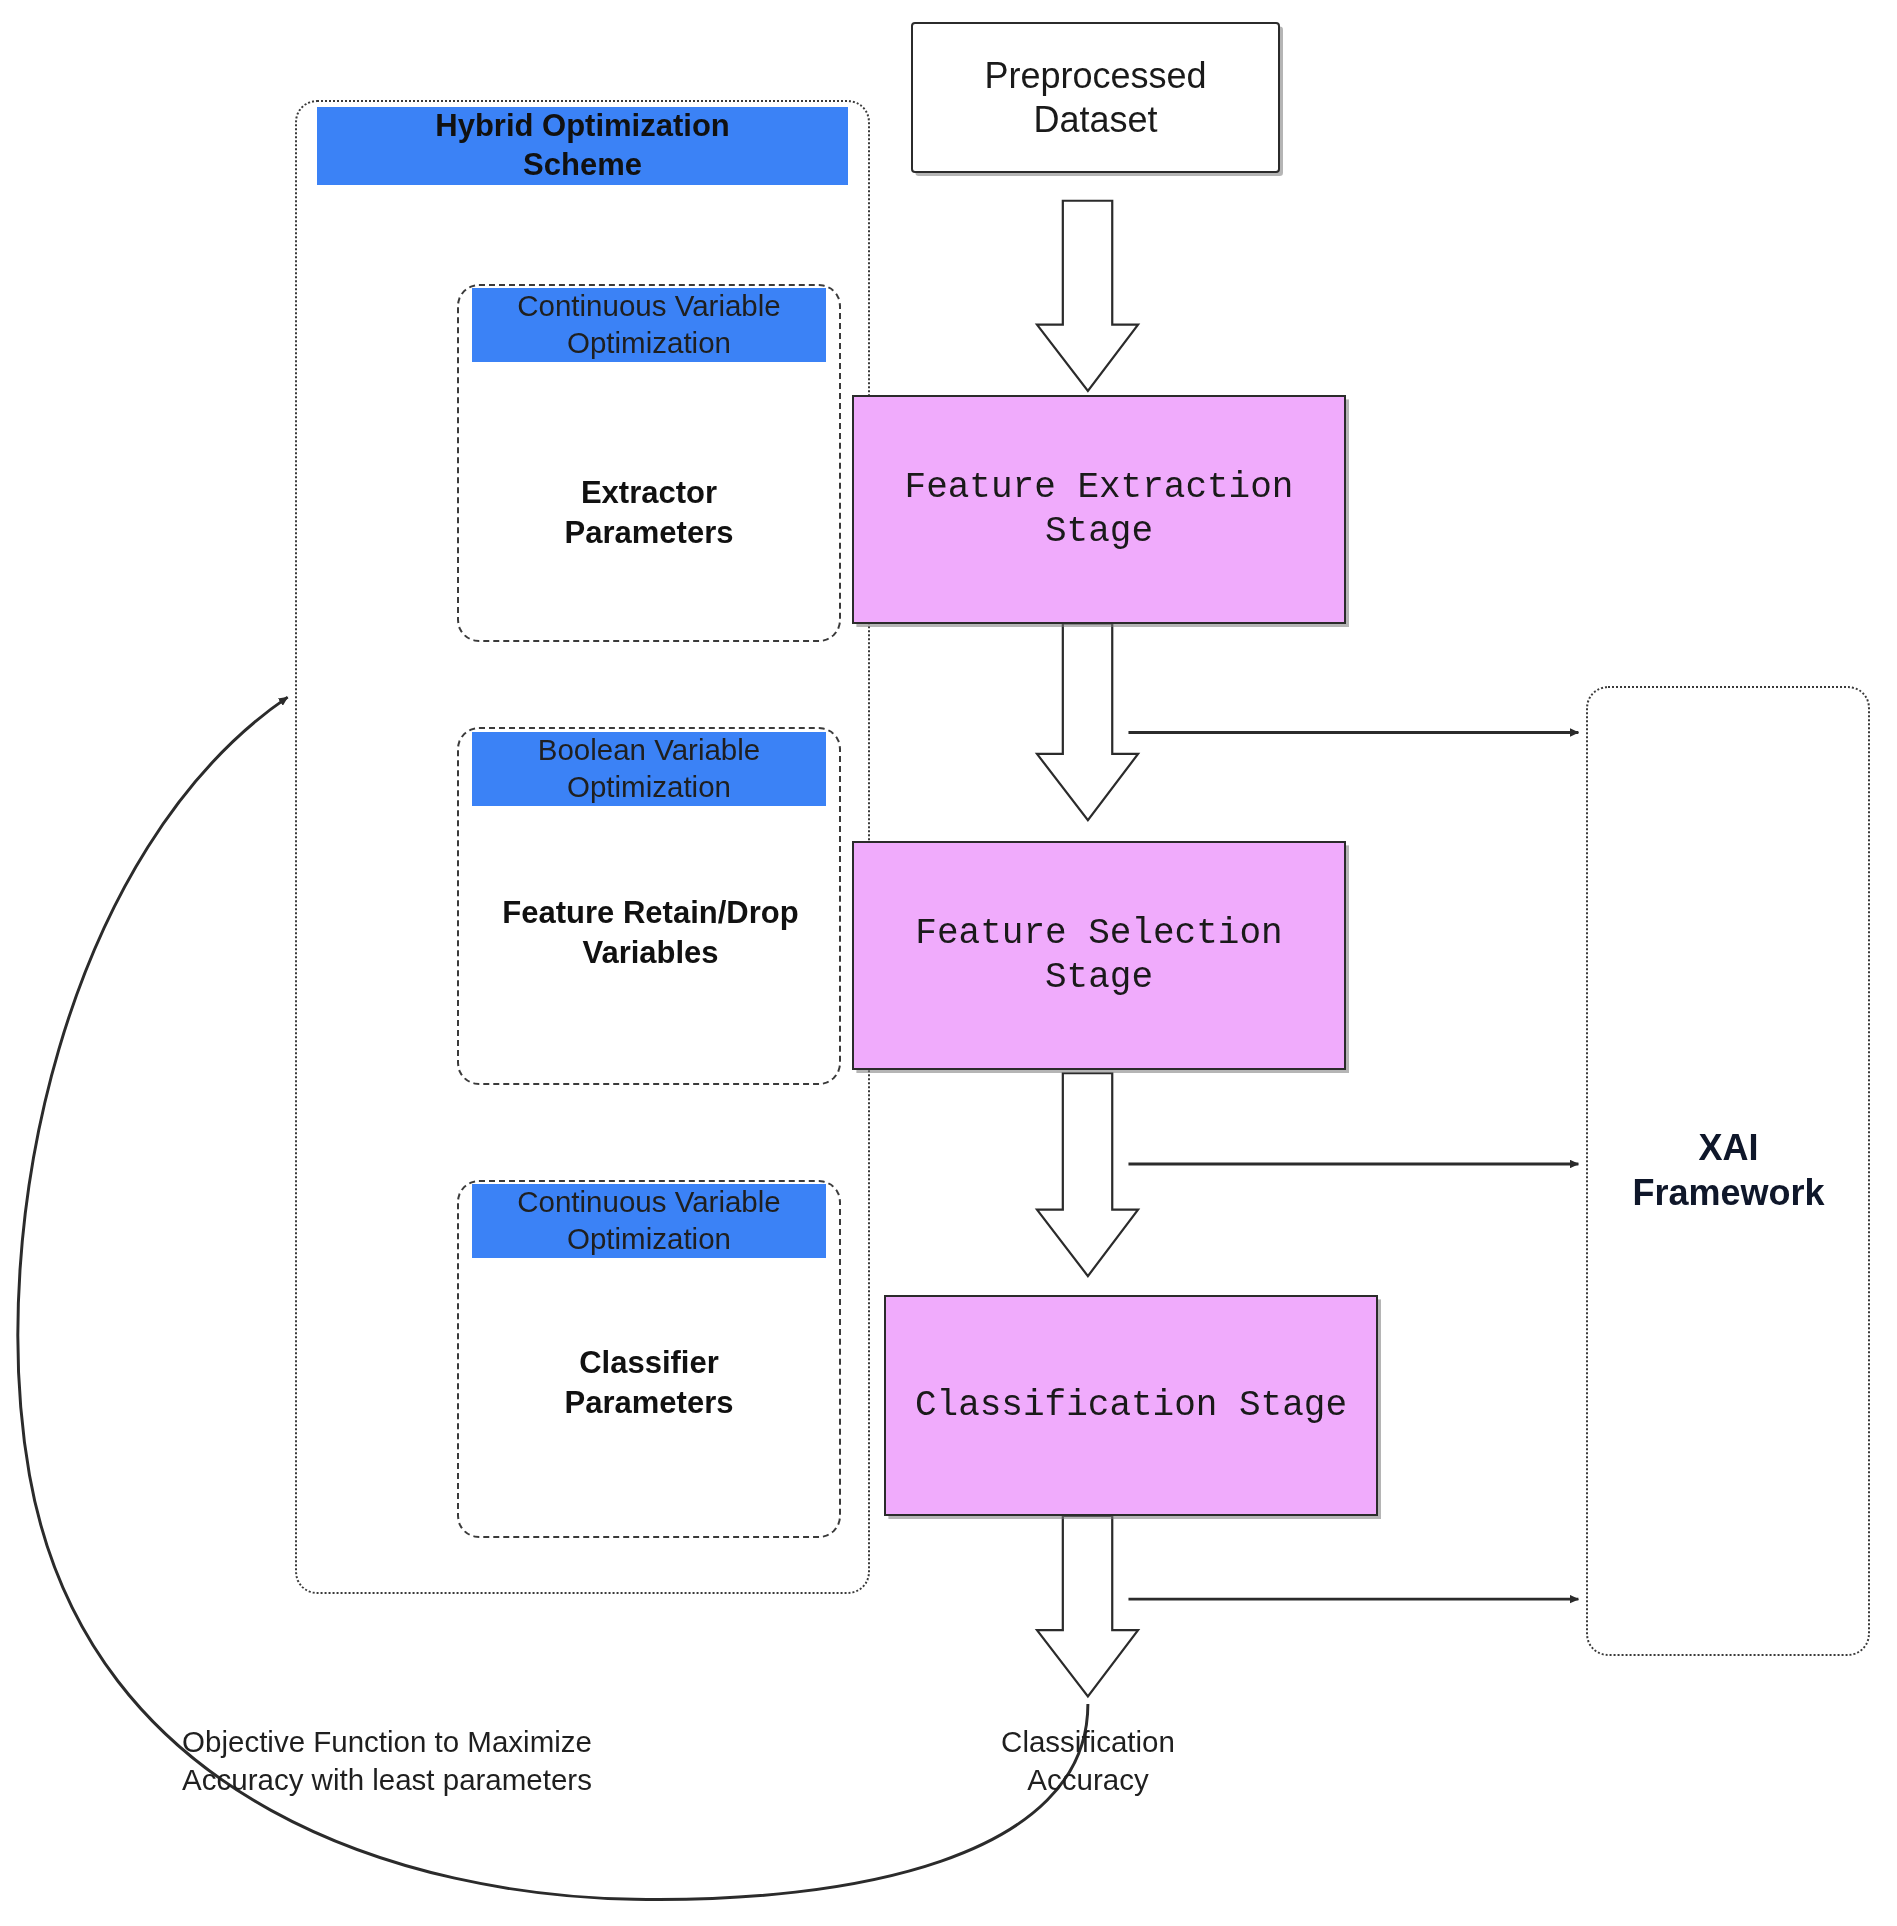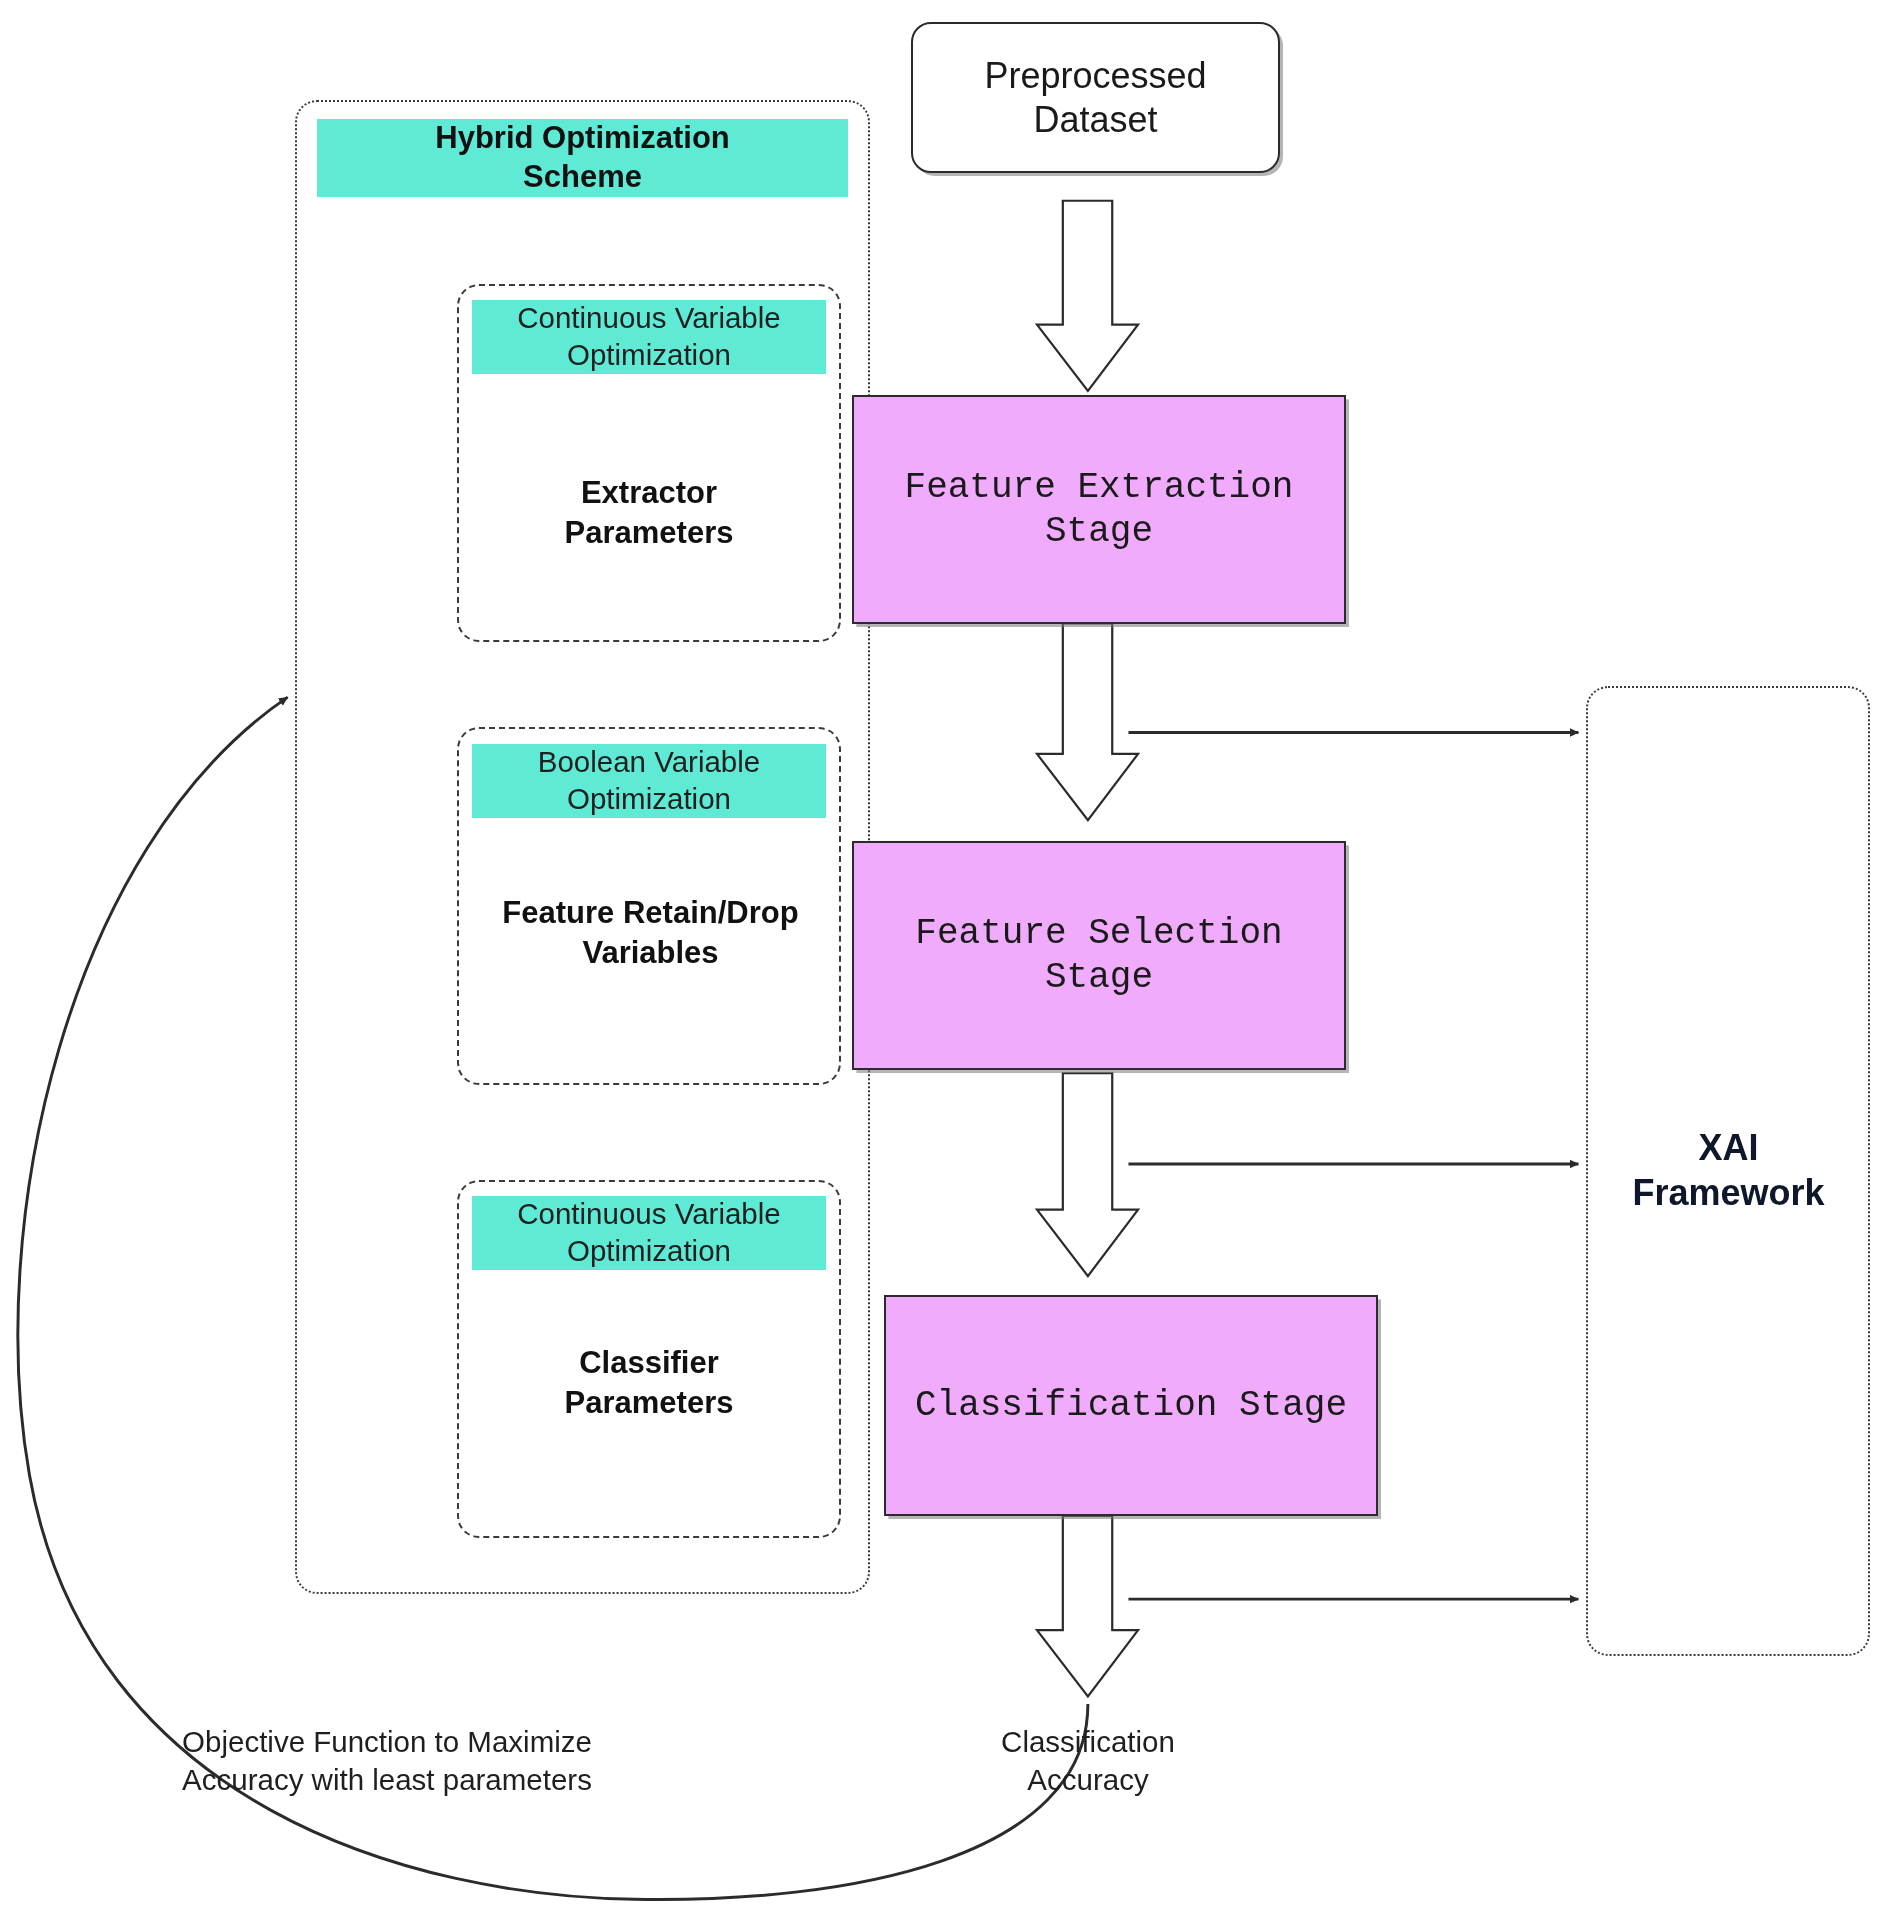--- a/index.html
+++ b/index.html
@@ -39,21 +39,21 @@
     background: #f0abfc;
     box-shadow: 3.7px 3.7px 0 -0.7px rgba(120,120,120,0.55);
     font-size: 36px;
     line-height: 1.22;
     color: #1a1a1a;
     font-family: Liberation Mono, monospace;
   }
   
   .round-box {
     border: 2.2px solid #2b2b2b;
-    border-radius: 20px;
+    border-radius: 4px;
     background: #ffffff;
     box-shadow: 3.7px 3.7px 0 -0.7px rgba(120,120,120,0.55);
     font-size: 36px;
     line-height: 1.22;
     color: #1a1a1a;
   }
   
   .dotted-box {
     border: 2.2px dotted #3a3a3a;
     border-radius: 22px;
@@ -62,22 +62,21 @@
   
   .dashed-box {
     border: 2.2px dashed #3a3a3a;
     border-radius: 22px;
     background: transparent;
   }
   .hdr-label {
     position: absolute;
     text-align: center;
     line-height: 1.25;
-    background: #5eead4;
-    margin-top: 12px;
+    background: #3b82f6;
   }
   .hdr-bold {
     font-weight: bold;
     font-size: 31px;
     color: #111111;
   }
   .hdr-plain {
     font-weight: normal;
     font-size: 29.5px;
     color: #1f1f1f;

